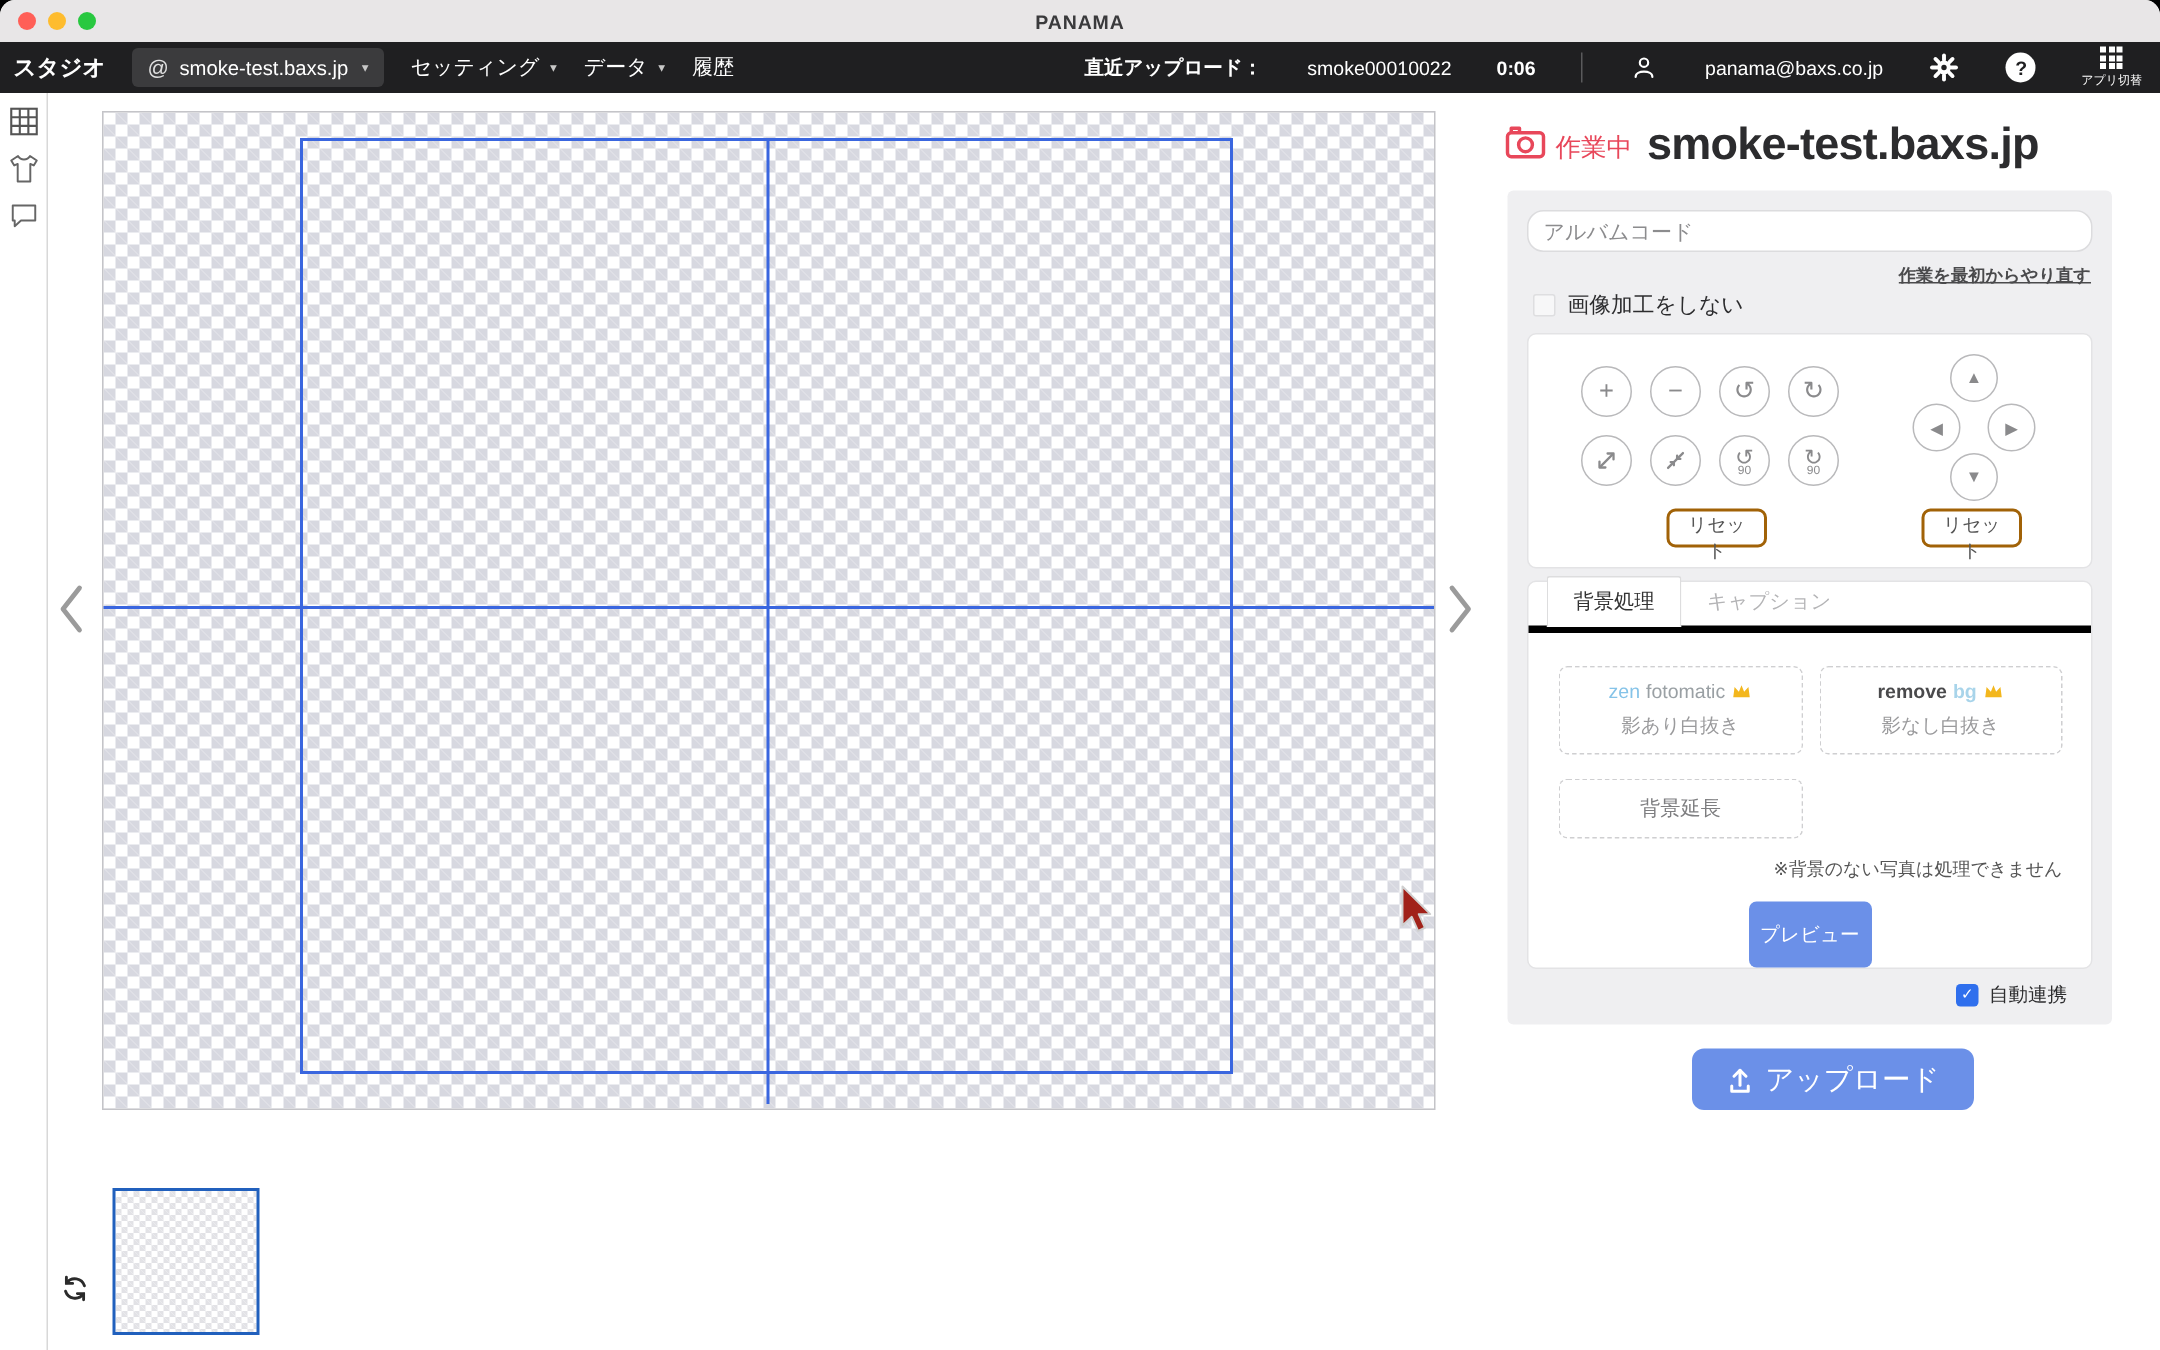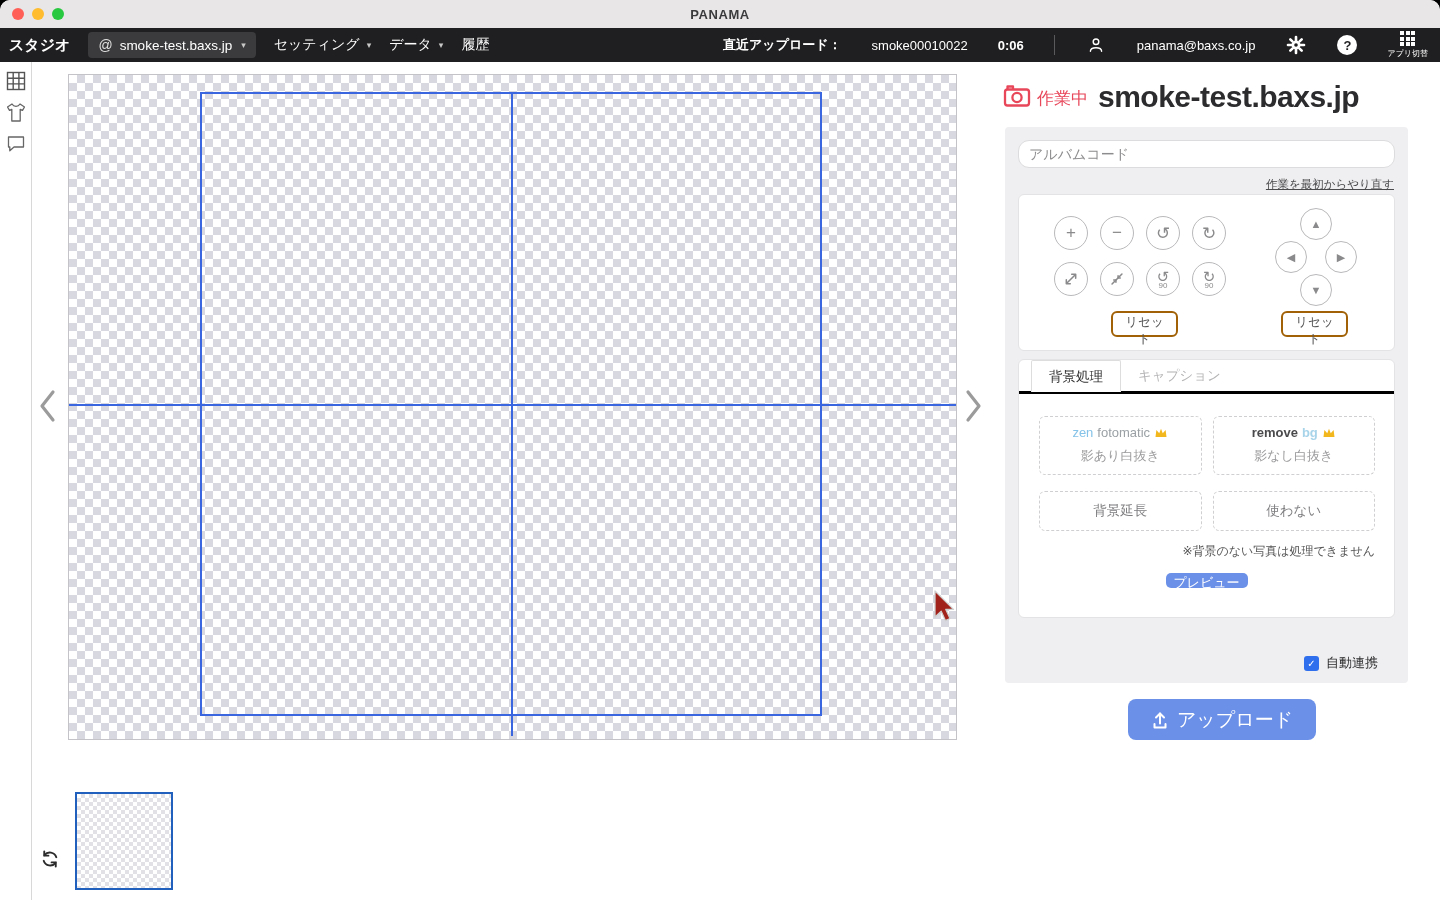--- a/index.html
+++ b/index.html
@@ -71,21 +71,21 @@
   .status{color:#e8475a;font-size:17px;margin:2px 10px 0 6px;}
   .rp-title{font-size:30px;font-weight:bold;color:#2c2c2e;letter-spacing:-.5px;}
 
   .rp-gray{position:absolute;left:1005px;top:127px;width:403px;height:556px;box-sizing:border-box;
     background:#efeff1;border-radius:4px;padding:13px;}
   .album-input{width:100%;height:28px;box-sizing:border-box;border:1px solid #dcdcde;
     border-radius:11px;background:#fff;font-size:14px;padding:0 10px;color:#333;outline:none;
     font-family:inherit;}
   .album-input::placeholder{color:#8c8c8e;}
   .restart-row{text-align:right;margin:6px 1px 2px 0;}
-  .restart-link{font-size:11.5px;color:#4a4a4c;text-decoration:underline;cursor:pointer;}
+  .restart-link{font-size:11.5px;color:#4a4a4c;text-decoration:underline;cursor:pointer;font-weight:bold;}
   .noproc-row{display:flex;align-items:center;gap:8px;margin:1px 0 9px 4px;}
   .faint-cb{width:13px;height:13px;border:1px solid #dedee0;background:#f7f7f8;border-radius:2px;}
   .noproc-label{font-size:14.5px;color:#2c2c2e;}
 
   .card{background:#fff;border:1px solid #e3e3e5;border-radius:6px;box-sizing:border-box;}
   .ops-card{height:157px;margin-bottom:8px;position:relative;}
   .ops-grid{position:absolute;left:35px;top:21px;display:grid;grid-template-columns:repeat(4,34px);
     grid-auto-rows:34px;gap:12px;}
   .circle-btn{width:34px;height:34px;border:1px solid #b9b9bb;border-radius:50%;background:#fff;
     color:#8a8a8c;display:flex;align-items:center;justify-content:center;font-size:17px;
@@ -96,41 +96,41 @@
   .dpad .circle-btn{position:absolute;width:32px;height:32px;font-size:11px;}
   .dpad .up{left:34px;top:0;}.dpad .lf{left:9px;top:33px;}.dpad .rt{left:59px;top:33px;}
   .dpad .dn{left:34px;top:66px;}
   .reset-btn{position:absolute;bottom:13px;width:67px;height:26px;background:#fff;
     border:2px solid #a16207;border-radius:6px;font-size:12.5px;color:#555;cursor:pointer;
     font-family:inherit;}
   .reset-left{left:92px;}
   .reset-right{left:262px;}
 
   .tab-card{height:259px;position:relative;}
-  .tabs{display:flex;border-bottom:3px solid #000000;padding-left:12px;
+  .tabs{display:flex;align-items:flex-end;border-bottom:5px solid #000000;padding-left:12px;
     height:34px;box-sizing:border-box;}
   .tab{font-size:13.5px;padding:7px 17px;cursor:pointer;}
   .tab.active{border:1px solid #ddddde;border-bottom:1px solid #fff;margin-bottom:-1px;
     background:#fff;border-radius:2px 2px 0 0;color:#333;}
   .tab.inactive{color:#b4b4b6;}
   .bg-grid{display:grid;grid-template-columns:1fr 1fr;gap:16px 11px;padding:22px 19px 0 20px;}
   .bg-btn{border:1px dashed #cfcfd1;border-radius:6px;background:#fff;text-align:center;
     cursor:pointer;}
   .bg-brand{padding:8px 0 9px;}
   .brand-line{font-size:13px;display:flex;align-items:center;justify-content:center;gap:4px;}
   .zen-a{color:#85c3e8;}
   .zen-b{color:#9aa0a4;}
   .rm-a{color:#4a4a4c;font-weight:bold;}
   .rm-b{color:#a8d4ea;font-weight:bold;}
   .bg-caption{font-size:13px;color:#9a9a9c;margin-top:7px;}
   .bg-simple{padding:10px 0;font-size:13.5px;color:#7e7e80;}
   .note{text-align:right;padding:12px 19px 0 0;font-size:12px;color:#555;}
   .preview-row{text-align:center;padding-top:13px;}
   .preview-btn{background:#6b90e8;color:#fff;border:none;border-radius:5px;font-size:13px;
-    width:82px;height:15px;cursor:pointer;font-family:inherit;}
+    width:82px;height:44px;cursor:pointer;font-family:inherit;}
 
   .auto-row{position:absolute;right:30px;bottom:11px;display:flex;align-items:center;gap:7px;}
   .cb-blue{width:15px;height:15px;background:#2f6fed;border-radius:3px;color:#fff;font-size:10px;
     display:flex;align-items:center;justify-content:center;cursor:pointer;}
   .auto-label{font-size:13px;color:#2c2c2e;}
 
   .upload-btn{position:absolute;left:1128px;top:699px;width:188px;height:41px;background:#6b90e8;
     border:none;border-radius:8px;color:#fff;display:flex;align-items:center;justify-content:center;
     gap:8px;font-size:19px;cursor:pointer;font-family:inherit;}
 </style>
@@ -277,20 +277,24 @@
     </span>
     <span class="status">作業中</span>
     <span class="rp-title">smoke-test.baxs.jp</span>
   </div>
 
   <div class="rp-gray">
     <input class="album-input" type="text" placeholder="アルバムコード" style="">
     <div class="restart-row">
       <span class="restart-link">作業を最初からやり直す</span>
     </div>
+    <div class="noproc-row">
+      <span class="faint-cb"></span>
+      <span class="noproc-label">画像加工をしない</span>
+    </div>
 
     
     <div class="card ops-card">
       <div class="ops-grid">
         <div class="circle-btn">+</div>
         <div class="circle-btn">−</div>
         <div class="circle-btn">↺</div>
         <div class="circle-btn">↻</div>
         <div class="circle-btn">
           <svg width="18" height="18" viewBox="0 0 20 20" fill="none" stroke="#8a8a8c" stroke-width="1.7" stroke-linecap="round" stroke-linejoin="round">
@@ -346,21 +350,20 @@
           <div class="brand-line">
             <span class="rm-a">remove</span>
               <span class="rm-b">bg</span>
             <svg width="14" height="11" viewBox="0 0 12 10">
                 <path d="M1 9 L1.8 2.8 L4.4 5.6 L6 1.6 L7.6 5.6 L10.2 2.8 L11 9 Z" fill="#f3b71e"></path>
               </svg>
           </div>
           <div class="bg-caption">影なし白抜き</div>
         </div>
         <div class="bg-btn bg-simple">背景延長</div>
-        <div class="bg-btn bg-simple">使わない</div>
       </div>
       <div class="note">※背景のない写真は処理できません</div>
       <div class="preview-row">
         <button class="preview-btn">プレビュー</button>
       </div>
     </div>
 
     <div class="auto-row">
       <span class="cb-blue">✓</span>
       <span class="auto-label">自動連携</span>

